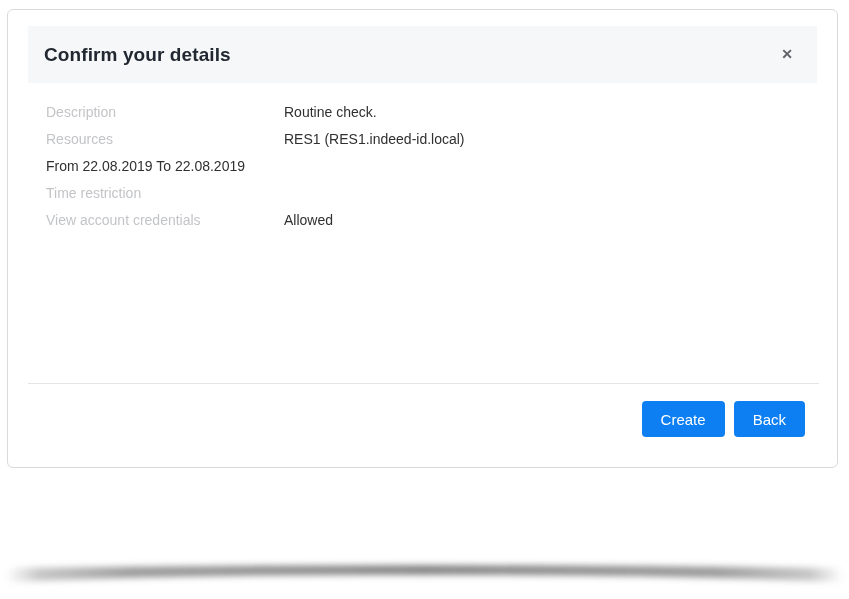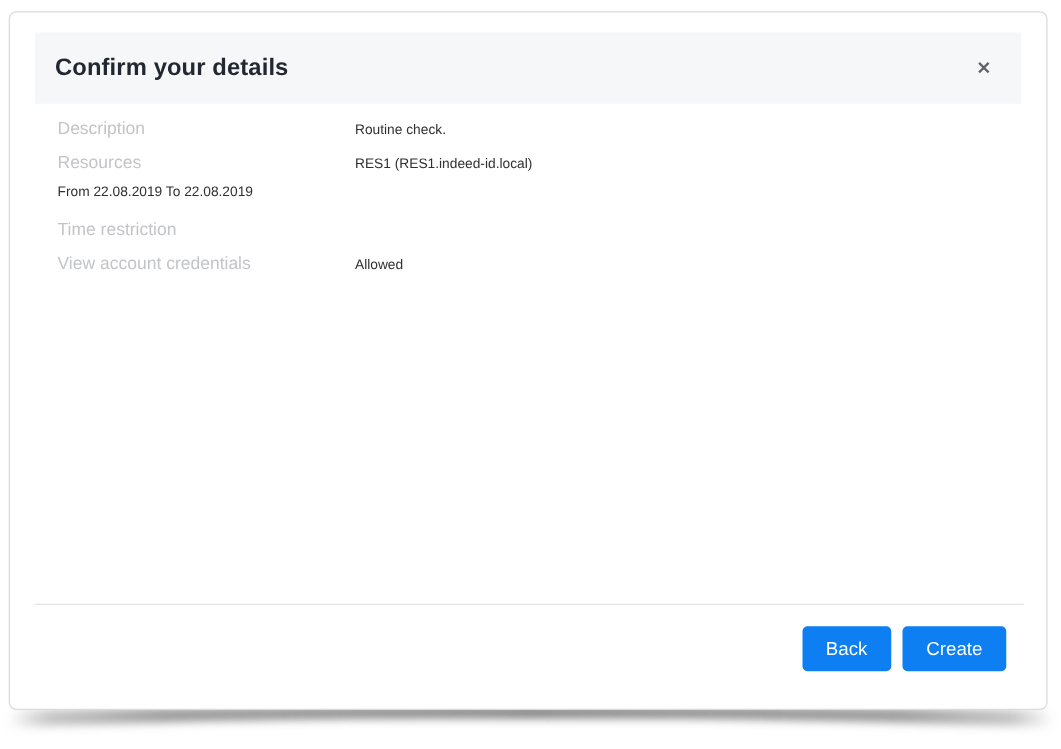--- a/index.html
+++ b/index.html
@@ -16,21 +16,21 @@
     position: absolute;
     left: 0;
     top: 554px;
     z-index: 0;
   }
   .dialog {
     position: absolute;
     left: 7px;
     top: 9px;
     width: 831px;
-    height: 559px;
+    height: 459px;
     background: #ffffff;
     border: 1px solid #d9dadc;
     border-radius: 6px;
     z-index: 1;
   }
   .dialog-header {
     margin: 16px 20px 0 20px;
     height: 57px;
     background: #f6f7f8;
     display: flex;
@@ -50,35 +50,35 @@
     padding: 4px;
     cursor: pointer;
     line-height: 1;
   }
   .close-icon {
     font-size: 14px;
     color: #5f646b;
     font-weight: 600;
   }
   .fields {
-    margin: 11px 20px 0 38px;
+    margin: 21px 20px 0 38px;
   }
   .field-row {
     display: flex;
     align-items: baseline;
     height: 27px;
   }
   .field-label {
     width: 238px;
     flex: 0 0 238px;
     font-size: 14px;
     color: #c3c4c7;
   }
   .field-value {
-    font-size: 11px;
+    font-size: 14px;
     color: #303030;
   }
   .footer-divider {
     position: absolute;
     left: 20px;
     right: 18px;
     bottom: 83px;
     height: 0;
     border-top: 1px solid #e3e4e6;
   }
@@ -150,18 +150,18 @@
       </div>
       <div class="field-row">
         <span class="field-label">View account credentials</span>
         <span class="field-value">Allowed</span>
       </div>
     </div>
 
     <div class="footer-divider"></div>
 
     <div class="footer">
+      <button class="btn" style="background: rgb(13, 127, 242);">Create</button>
       <button class="btn" style="background: rgb(13, 127, 242);">Back</button>
-      <button class="btn" style="background: rgb(13, 127, 242);">Create</button>
     </div>
 
   </div>
 </div>
 
 </body></html>

